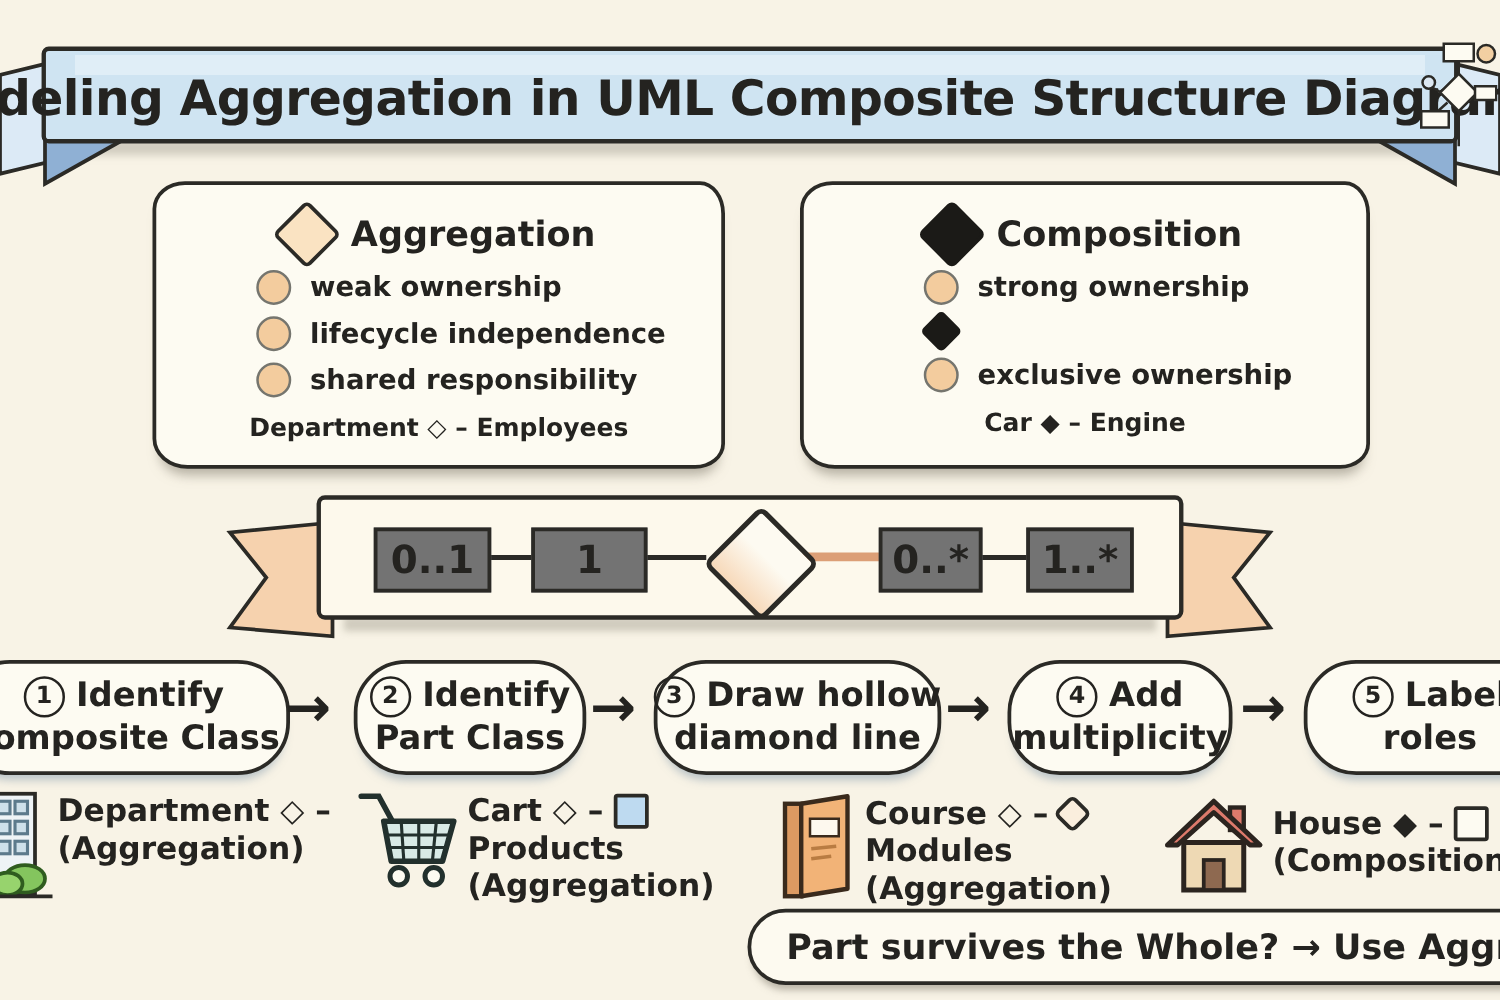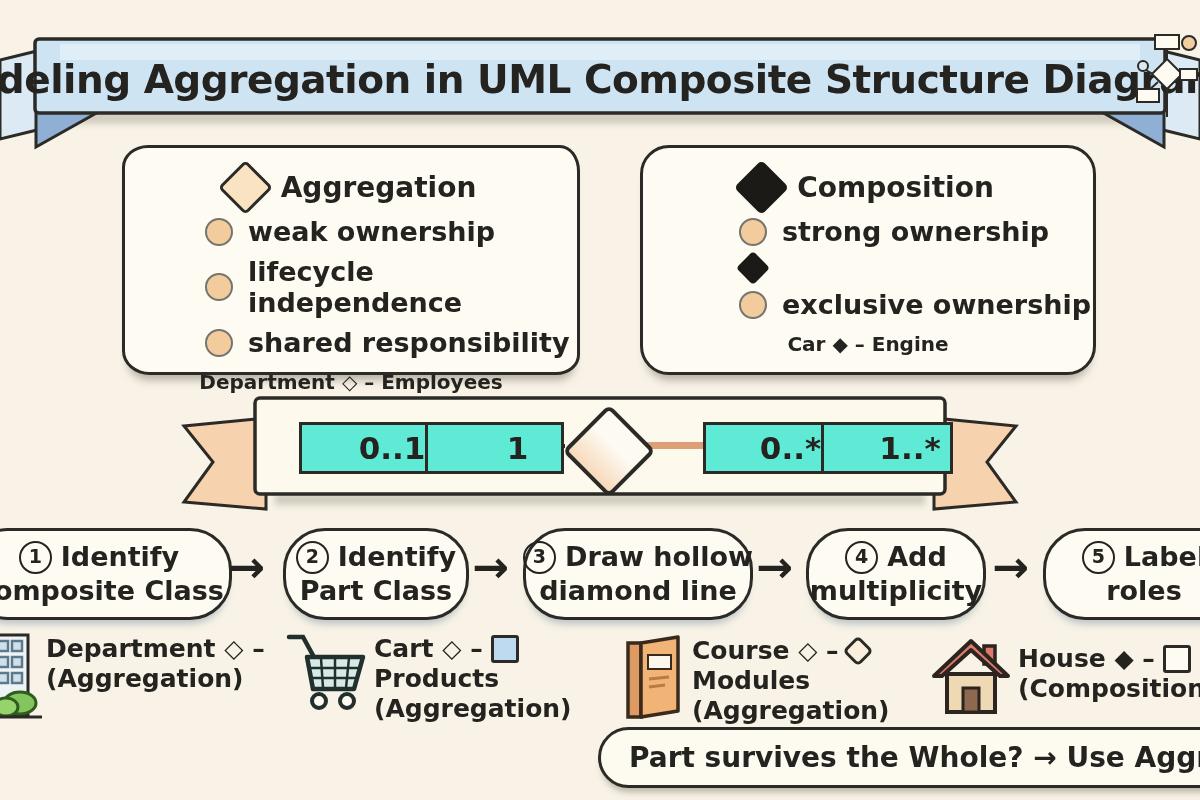--- a/index.html
+++ b/index.html
@@ -18,38 +18,38 @@
   }
   .mini-uml{position:absolute;left:1136px;top:33px;}
   
   .infobox{
     position:absolute;top:145px;height:224px;background:#fdfbf2;
     border:3.5px solid #2b2a26;
     border-radius:26px 20px 24px 28px / 22px 26px 20px 24px;
     box-shadow:0 11px 9px -6px rgba(125,120,105,.55);
   }
   .infobox.agg{left:122px;width:452px;}
-  .infobox.comp{left:640px;width:450px;border-radius:29px;}
+  .infobox.comp{left:640px;width:450px;}
   .box-head{display:flex;align-items:center;justify-content:center;gap:16px;margin-top:20px;font-size:28px;font-weight:700;}
   .dmd{display:inline-block;transform:rotate(45deg);border:3.5px solid #2b2a26;border-radius:5px;}
   .dmd.big{width:33px;height:33px;}
   .dmd.hollow{background:#fae3c2;}
   .dmd.filled{background:#1b1a17;border-color:#1b1a17;}
   .dmd.peachfill{background:#faeedd;width:16px;height:16px;border-width:3px;}
-  .bullet{display:flex;align-items:center;gap:15px;font-size:27px;font-weight:600;margin:9px 0 0 0;}
+  .bullet{display:flex;align-items:center;gap:15px;font-size:22px;font-weight:600;margin:9px 0 0 0;}
   .agg .bullet{margin-left:80px;}
   .comp .bullet{margin-left:96px;}
   .bmark{flex:0 0 auto;width:24px;height:24px;border-radius:50%;background:#f3cc9e;border:2.5px solid #75756e;}
   .bmark.bdiamond{border-radius:4px;background:#1b1a17;border-color:#1b1a17;width:20px;height:20px;transform:rotate(45deg);margin:0 2px;}
   .box-example{margin-top:12px;text-align:center;font-size:20px;font-weight:600;}
   
   .ribbon-svg{position:absolute;left:0;top:390px;}
   .mbox{
-    position:absolute;top:422px;height:46px;background:#5eead4;border:3px solid #2b2a26;
-    display:flex;align-items:center;justify-content:center;font-size:31px;font-weight:700;padding-left:46px;
+    position:absolute;top:422px;height:46px;background:#737373;border:3px solid #2b2a26;
+    display:flex;align-items:center;justify-content:center;font-size:31px;font-weight:700;
   }
   .mline{position:absolute;top:444px;height:4px;background:#2b2a26;}
   .mline.orange{background:#dc9f76;height:7px;top:442px;}
   .big-diamond{
     position:absolute;left:576px;top:418px;width:58px;height:58px;
     background:linear-gradient(180deg,#fdfaf1 40%,#f7d9ba 100%);
     border:4px solid #2b2a26;border-radius:7px;transform:rotate(45deg);
   }
   
   .step{

